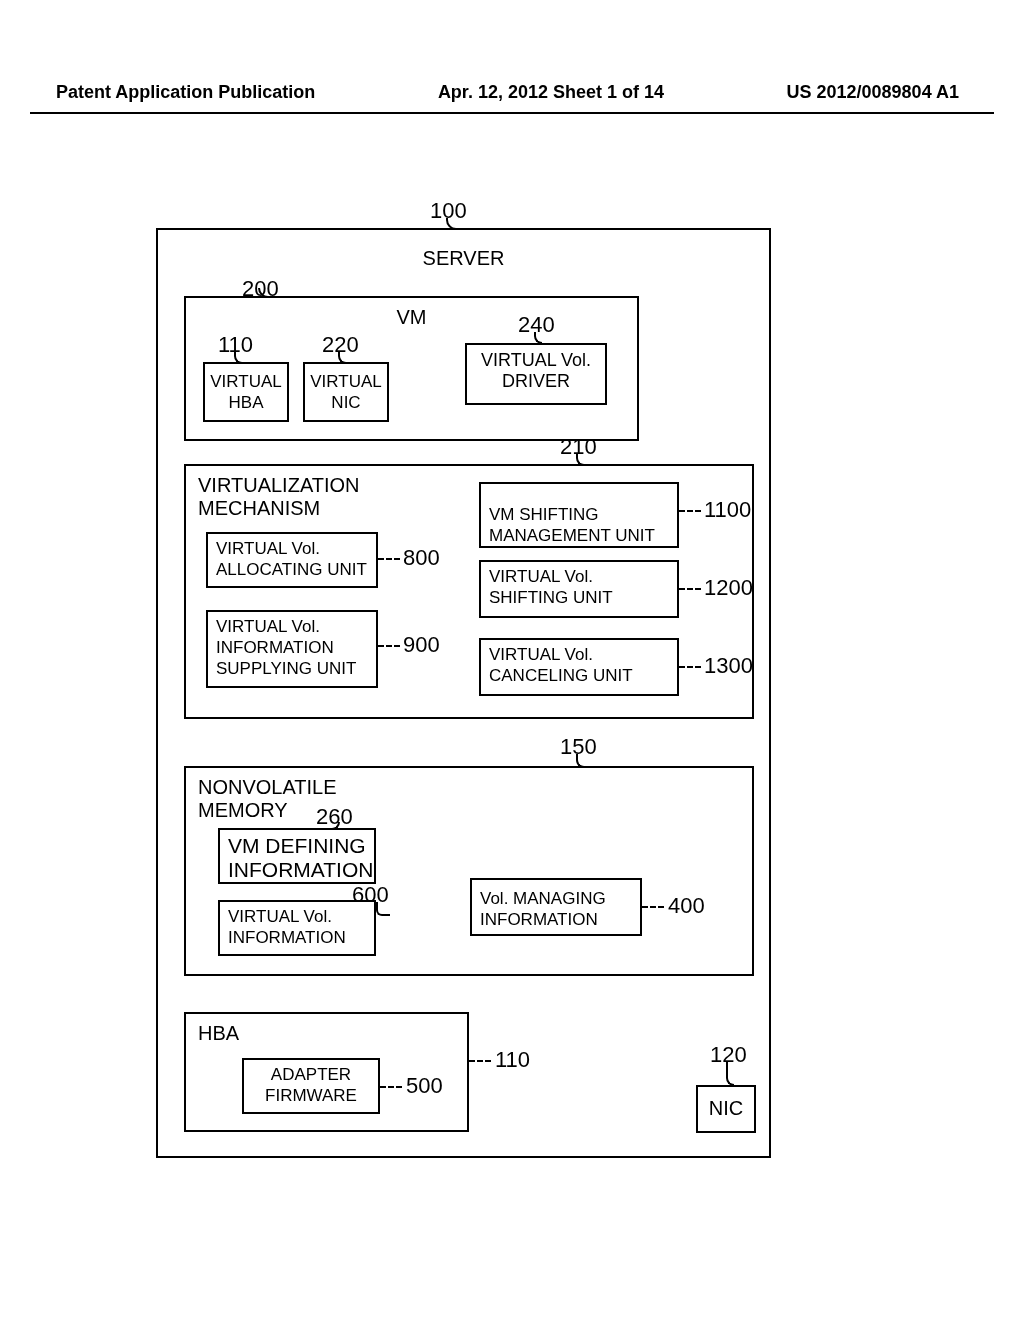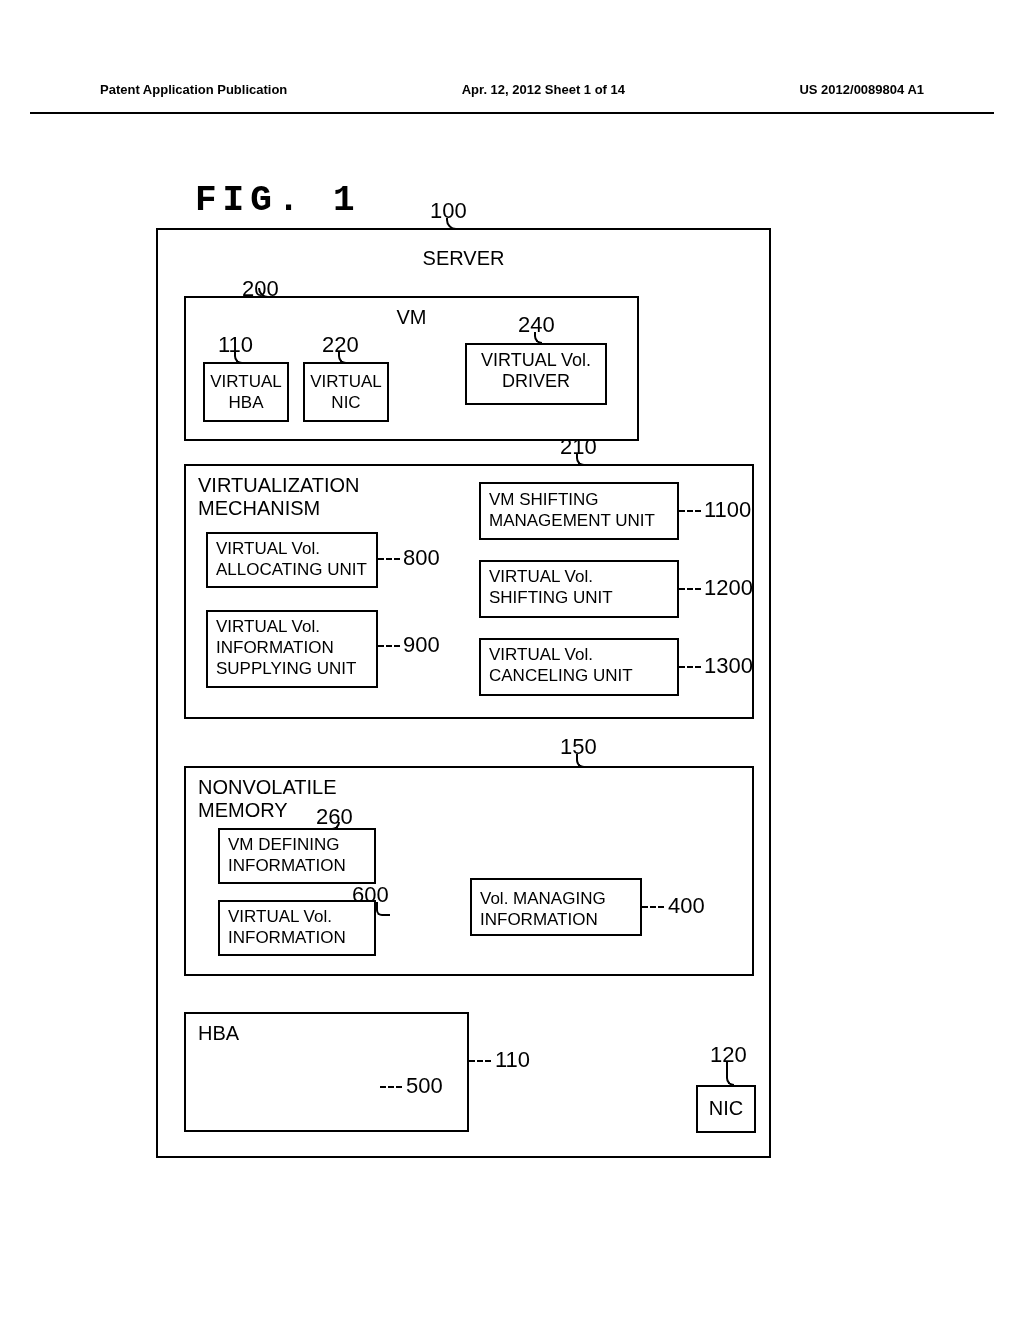--- a/index.html
+++ b/index.html
@@ -10,26 +10,26 @@
     height: 1320px;
     position: relative;
   }
   .page {
     position: absolute;
     inset: 0;
   }
   .header-row {
     position: absolute;
     top: 82px;
-    left: 0; right: 0;
+    left: 0; right: 9px;
     display: flex;
     justify-content: space-between;
-    padding: 0 100px;
+    padding: 0 56px;
     font-weight: bold;
-    font-size: 13px;
+    font-size: 18px;
   }
   .hr-line {
     position: absolute;
     top: 112px;
     left: 30px; right: 30px;
     border-top: 2px solid #000;
   }
   .fig-label {
     position: absolute;
     top: 180px;
@@ -68,21 +68,21 @@
   .vm-box { left: 184px; top: 296px; width: 455px; height: 145px; }
   .vm-title { position:absolute; left:50%; transform:translateX(-50%); top: 8px; text-align: center; }
   .vhba { left: 203px; top: 362px; width: 86px; height: 60px; padding-top:7px; text-align:center;}
   .vnic { left: 303px; top: 362px; width: 86px; height: 60px; padding-top:7px; text-align:center;}
   .vvoldrv { left: 465px; top: 343px; width: 142px; height: 62px; text-align:center; padding-top:5px; }
   
   .virtmech { left: 184px; top: 464px; width: 570px; height: 255px; }
   .virtmech-title { position:absolute; left:12px; top:8px; }
   .allocunit { left: 206px; top: 532px; width: 172px; height: 56px; padding:4px 8px;}
   .supunit   { left: 206px; top: 610px; width: 172px; height: 78px; padding:4px 8px;}
-  .shiftmgmt { left: 479px; top: 482px; width: 200px; height: 58px; padding:5px 8px;}
+  .shiftmgmt { left: 479px; top: 482px; width: 200px; height: 66px; padding:20px 8px;}
   .shiftunit { left: 479px; top: 560px; width: 200px; height: 58px; padding:4px 8px;}
   .cancelunit{ left: 479px; top: 638px; width: 200px; height: 58px; padding:4px 8px;}
   
   .nvmem { left: 184px; top: 766px; width: 570px; height: 210px; }
   .nvmem-title { position:absolute; left:12px; top:8px; }
   .vmdef { left: 218px; top: 828px; width: 158px; height: 56px; padding:4px 8px;}
   .vvolinfo { left: 218px; top: 900px; width: 158px; height: 56px; padding:4px 8px;}
   .volmgmt { left: 470px; top: 878px; width: 172px; height: 58px; padding:8px 8px;}
   
   .hba { left: 184px; top: 1012px; width: 285px; height: 120px; }
@@ -96,21 +96,20 @@
 
 <div class="page">
 
   <div class="header-row">
     <span>Patent Application Publication</span>
     <span>Apr. 12, 2012  Sheet 1 of 14</span>
     <span>US 2012/0089804 A1</span>
   </div>
   <div class="hr-line"></div>
 
-  <div class="fig-label">FIG. 1</div>
 
   <div class="ref" style="left:430px; top:198px;">100</div>
   <div class="curve" style="left:446px; top:218px; width:10px; height:12px;"></div>
 
   <div class="box server-box">
     <span class="label-txt server-title">SERVER</span>
   </div>
 
   <div class="ref" style="left:242px; top:276px;">200</div>
   <div class="curve" style="left:258px; top:288px; width:10px; height:10px;"></div>
@@ -171,36 +170,38 @@
 
   <div class="ref" style="left:560px; top:734px;">150</div>
   <div class="curve" style="left:576px; top:754px; width:8px; height:14px;"></div>
 
   <div class="box nvmem">
     <span class="label-txt nvmem-title">NONVOLATILE
 MEMORY</span>
   </div>
   <div class="ref" style="left:316px; top:804px;">260</div>
   <div class="curve" style="left:332px; top:822px; width:8px; height:8px; transform:scaleX(-1);"></div>
-  <div class="box vmdef"><span class="label-txt" style="font-size:17px">VM DEFINING
+  <div class="box vmdef"><span class="label-txt" style="font-size:21px">VM DEFINING
 INFORMATION</span></div>
 
   <div class="ref" style="left:352px; top:882px;">600</div>
   <div style="position:absolute; left:376px; top:902px; width:14px; height:14px; border-top:2px solid #000; border-right:2px solid #000; border-top-right-radius:6px; transform:rotate(180deg);"></div>
   <div class="box vvolinfo"><span class="label-txt" style="font-size:17px">VIRTUAL Vol.
 INFORMATION</span></div>
 
   <div class="box volmgmt"><span class="label-txt" style="font-size:17px">Vol. MANAGING
 INFORMATION</span></div>
   <div class="dash-r" style="left:642px; top:906px; width:22px;"></div>
   <div class="ref" style="left:668px; top:893px;">400</div>
 
   <div class="box hba">
     <span class="label-txt hba-title">HBA</span>
   </div>
+  <div class="box fw"><span class="label-txt" style="font-size:17px">ADAPTER
+FIRMWARE</span></div>
   <div class="dash-r" style="left:380px; top:1086px; width:22px;"></div>
   <div class="ref" style="left:406px; top:1073px;">500</div>
 
   <div class="dash-r" style="left:469px; top:1060px; width:22px;"></div>
   <div class="ref" style="left:495px; top:1047px;">110</div>
 
   <div class="ref" style="left:710px; top:1042px;">120</div>
   <div class="curve" style="left:726px; top:1062px; width:8px; height:24px;"></div>
   <div class="box nic"><span class="label-txt">NIC</span></div>
 

